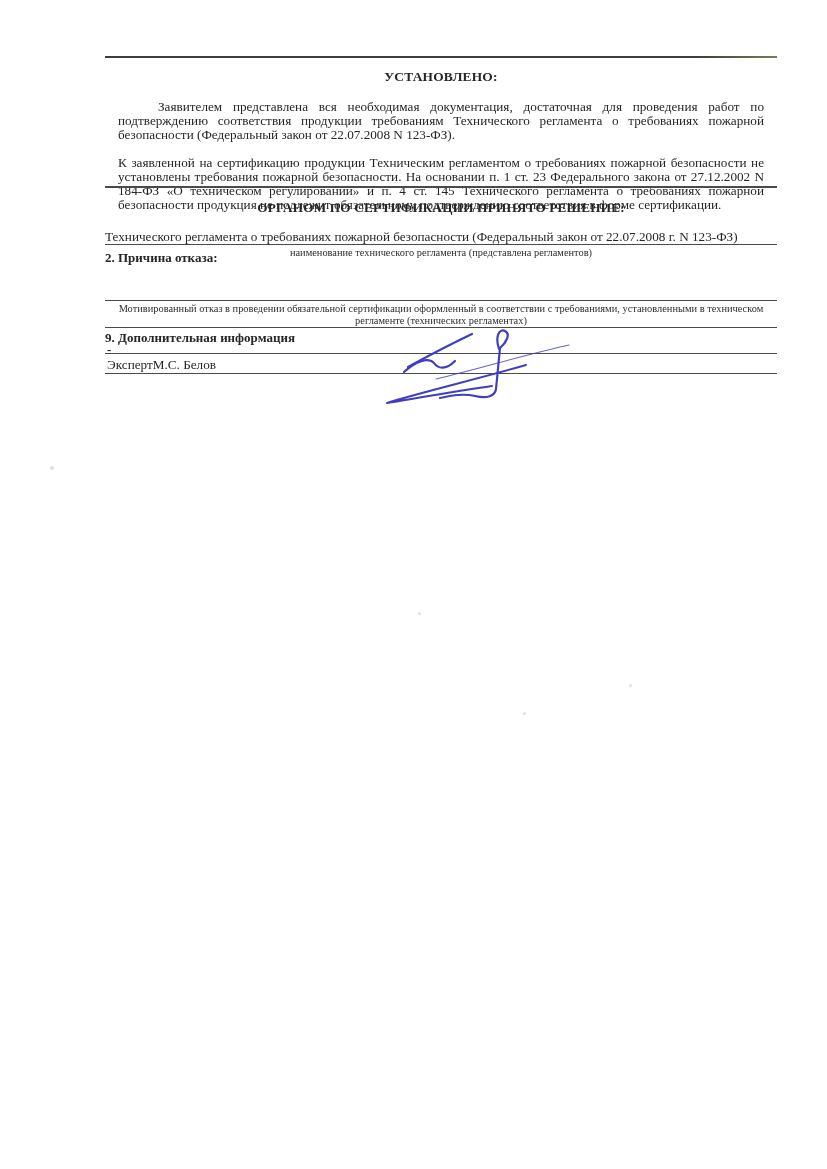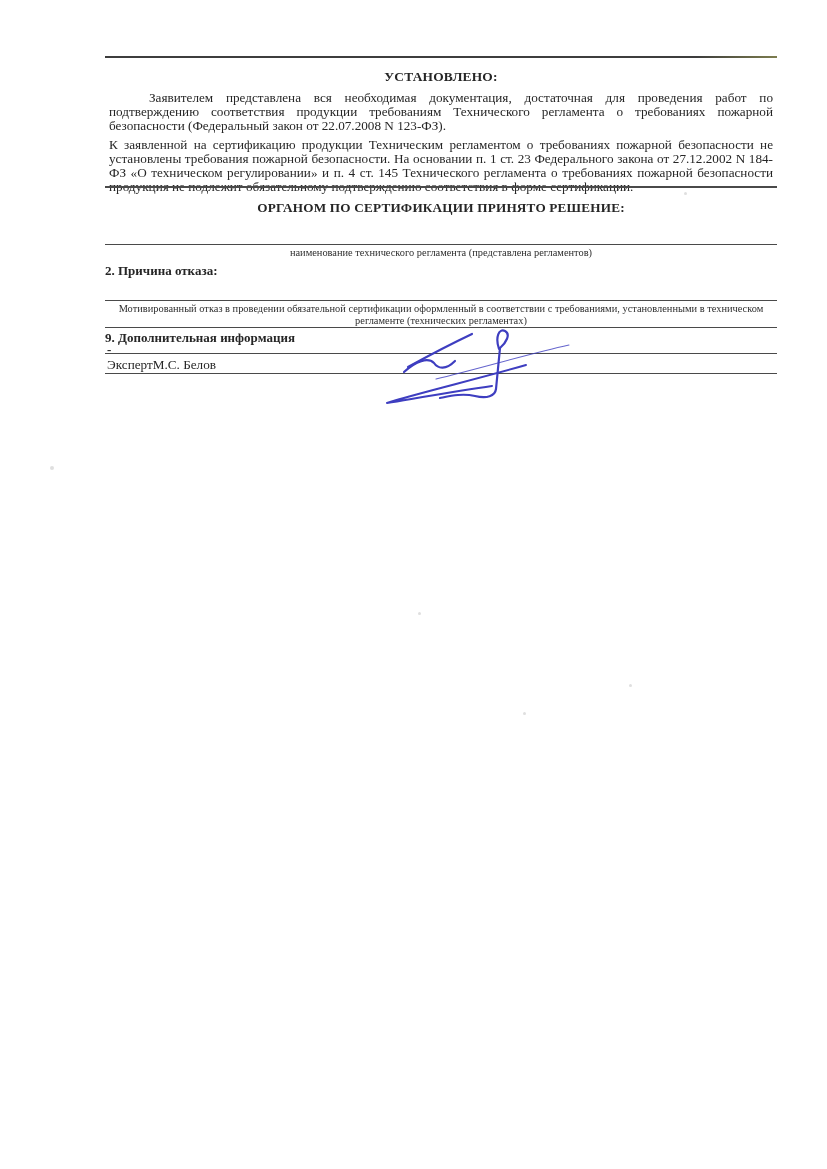--- a/index.html
+++ b/index.html
@@ -26,21 +26,21 @@
     height: 2px;
     background: linear-gradient(to right, #3d3d3d 0%, #3d3d3d 88%, #7d7d4e 100%);
   }
 
   .h-center {
     text-align: center; font-weight: bold;
     font-size: 13.4px; letter-spacing: 0.2px;
   }
   .body-text { font-size: 13.2px; line-height: 14.2px; }
   .just { text-align: justify; }
-  .para { margin: 4px; }
+  .para { margin: 13px; }
   .indent { text-indent: 40px; }
   .bold-line { font-weight: bold; font-size: 13px; line-height: 14px; }
   .small-cap {
     font-size: 10.4px; line-height: 11.6px; text-align: center; color: #2e2e2e;
   }
   .dash-line { font-size: 13px; font-weight: bold; }
 
   .sig-row { display: flex; font-size: 13.2px; }
   .sig-role { padding-left: 2px; }
   .sig-name { margin-right: 84px; }
@@ -64,24 +64,25 @@
 
   <div class="abs body-text" style="top:87px">
     <p class="para just indent">Заявителем представлена вся необходимая документация, достаточная для проведения работ по подтверждению соответствия продукции требованиям Технического регламента о требованиях пожарной безопасности (Федеральный закон от 22.07.2008 N 123-ФЗ).</p>
     <p class="para just">К заявленной на сертификацию продукции Техническим регламентом о требованиях пожарной безопасности не установлены требования пожарной безопасности. На основании п. 1 ст. 23 Федерального закона от 27.12.2002 N 184-ФЗ «О техническом регулировании» и п. 4 ст. 145 Технического регламента о требованиях пожарной безопасности продукция не подлежит обязательному подтверждению соответствия в форме сертификации.</p>
   </div>
 
   <div class="rule" style="top:186px"></div>
 
   <div class="abs h-center" style="top:200px; font-size:13.2px">ОРГАНОМ ПО СЕРТИФИКАЦИИ ПРИНЯТО РЕШЕНИЕ:</div>
 
+  <div class="abs body-text" style="top:230px">Технического регламента о требованиях пожарной безопасности (Федеральный закон от 22.07.2008 г. N 123-ФЗ)</div>
   <div class="rule" style="top:243.5px; height:1.3px"></div>
   <div class="abs small-cap" style="top:246.5px">наименование технического регламента (представлена регламентов)</div>
 
-  <div class="abs bold-line" style="top:264px">2. Причина отказа:</div>
+  <div class="abs bold-line" style="top:251px">2. Причина отказа:</div>
   <div class="rule" style="top:299.5px; height:1.3px"></div>
   <div class="abs small-cap" style="top:303px">Мотивированный отказ в проведении обязательной сертификации оформленный в соответствии с требованиями, установленными в техническом регламенте (технических регламентах)</div>
   <div class="rule" style="top:326.5px; height:1.3px"></div>
 
   <div class="abs bold-line" style="top:331px">9. Дополнительная информация</div>
   <div class="abs dash-line" style="top:342px; padding-left:2px">-</div>
   <div class="rule" style="top:352.5px"></div>
 
   <div class="abs sig-row" style="top:357px">
     <span class="sig-role">Эксперт</span>

